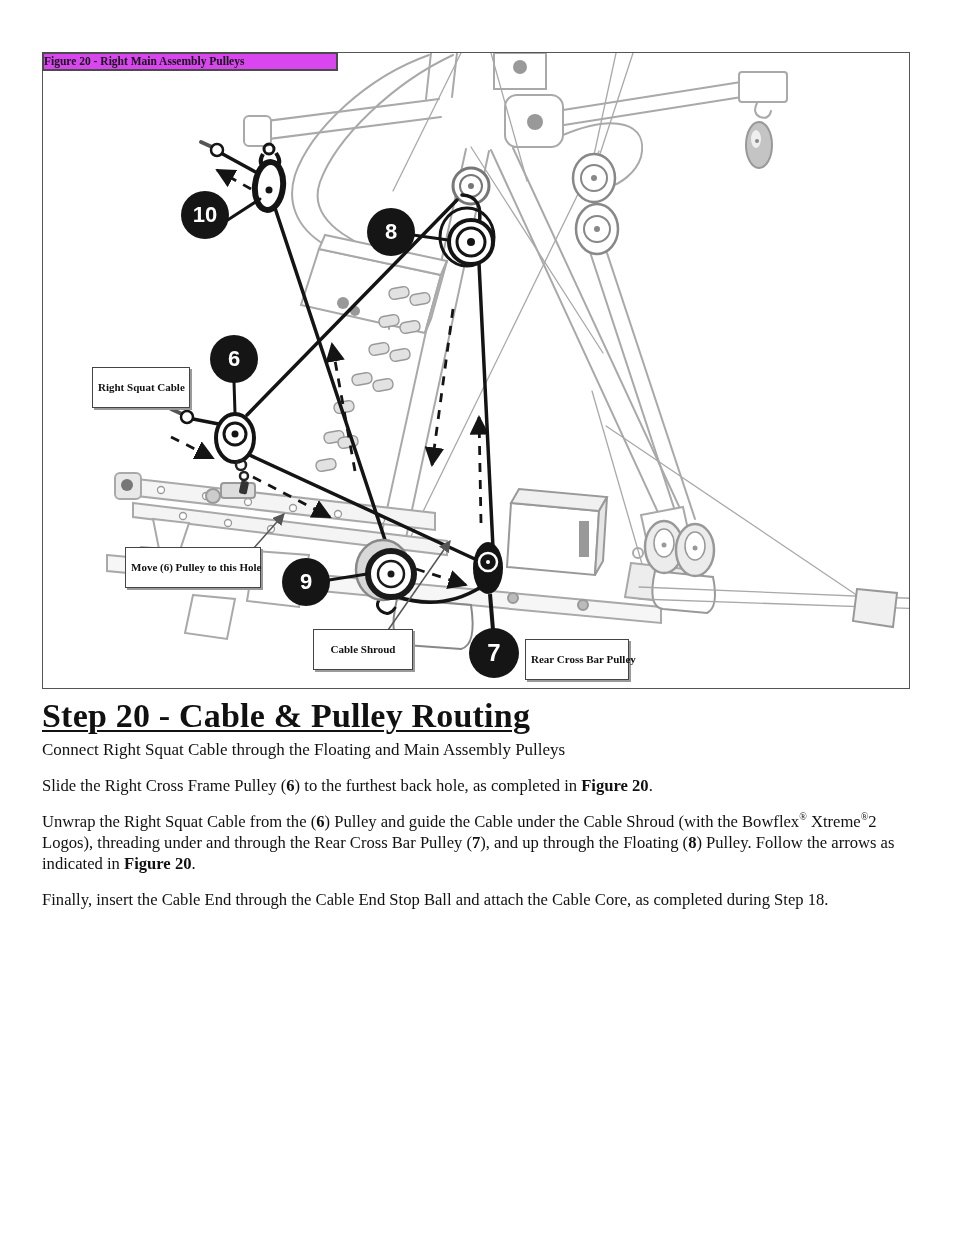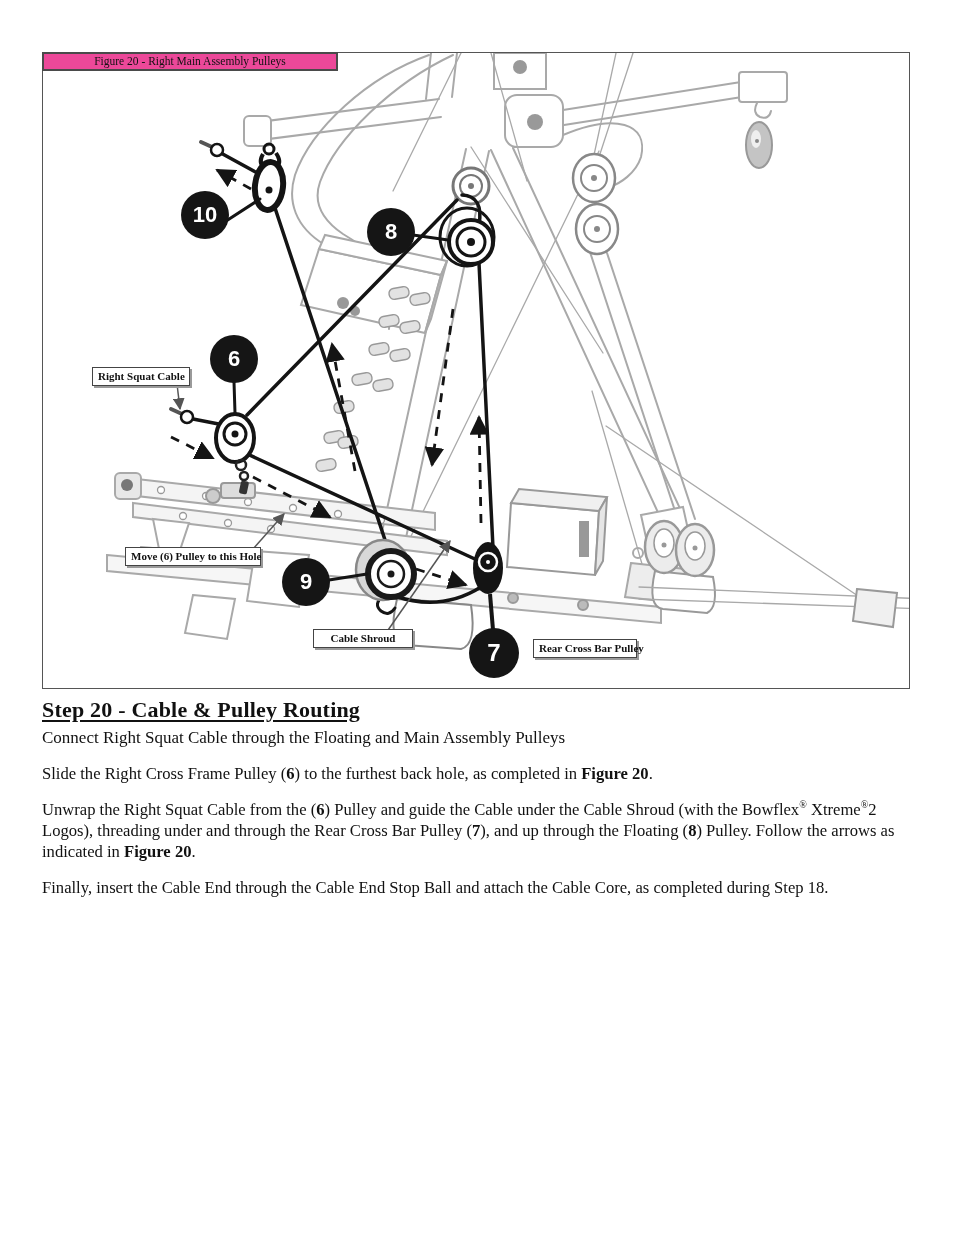--- a/index.html
+++ b/index.html
@@ -8,46 +8,46 @@
     font-family:"Liberation Serif",serif;color:#111;overflow:hidden;
   }
   
   .figure-box{
     position:absolute;left:42px;top:52px;width:866px;height:635px;
     border:1.5px solid #555;background:#fff;
   }
   .figure-box svg{position:absolute;left:0;top:0;width:100%;height:100%;}
   .fig-caption{
     position:absolute;left:-1px;top:-1px;width:296px;height:19px;
-    border:2px solid #4a4a4a;background:#ec4899;box-sizing:border-box;
-    font-weight:normal;font-size:11.5px;line-height:15px;text-align:center;
+    border:2px solid #4a4a4a;background:#d946ef;box-sizing:border-box;
+    font-weight:bold;font-size:11.5px;line-height:15px;
   }
   .callout{
     position:absolute;background:#fff;border:1.2px solid #444;
     box-shadow:2px 2px 0 #9a9a9a;font-weight:bold;font-size:11px;
-    line-height:13px;padding:2px 5px;text-align:center;white-space:nowrap;
+    line-height:13px;padding:13px 5px;text-align:center;white-space:nowrap;
   }
   .co-rsc{left:49px;top:314px;width:86px;}
   .co-move{left:82px;top:494px;width:124px;}
   .co-shroud{left:270px;top:576px;width:88px;}
-  .co-rear{left:482px;top:586px;width:92px;margin-left:8px;}
+  .co-rear{left:482px;top:586px;width:92px;}
   .badge{
     position:absolute;width:48px;height:48px;border-radius:50%;
     background:#151515;color:#fff;display:flex;align-items:center;justify-content:center;
     font-family:"Liberation Sans",sans-serif;font-weight:bold;font-size:22px;
   }
   .bd-10{left:138px;top:138px;}
   .bd-8{left:324px;top:155px;}
   .bd-6{left:167px;top:282px;}
   .bd-9{left:239px;top:505px;}
   .bd-7{left:426px;top:575px;width:50px;height:50px;font-size:24px;}
   
   .textblock{position:absolute;left:42px;top:697px;width:874px;}
   .title{
-    font-size:22px;font-weight:bold;margin:0;letter-spacing:0.2px;
+    font-size:34px;font-weight:bold;margin:0;letter-spacing:0.2px;
     text-decoration:underline;text-decoration-thickness:2px;text-underline-offset:3px;
   }
   .subtitle{font-size:17px;font-weight:normal;margin:5px 0 0;}
   .para{font-size:16.6px;line-height:21px;margin:15px 0 0;}
   .para b{font-weight:bold;}
   .para sup{font-size:10px;line-height:0;vertical-align:super;}
 </style>
 </head>
 <body>
 

